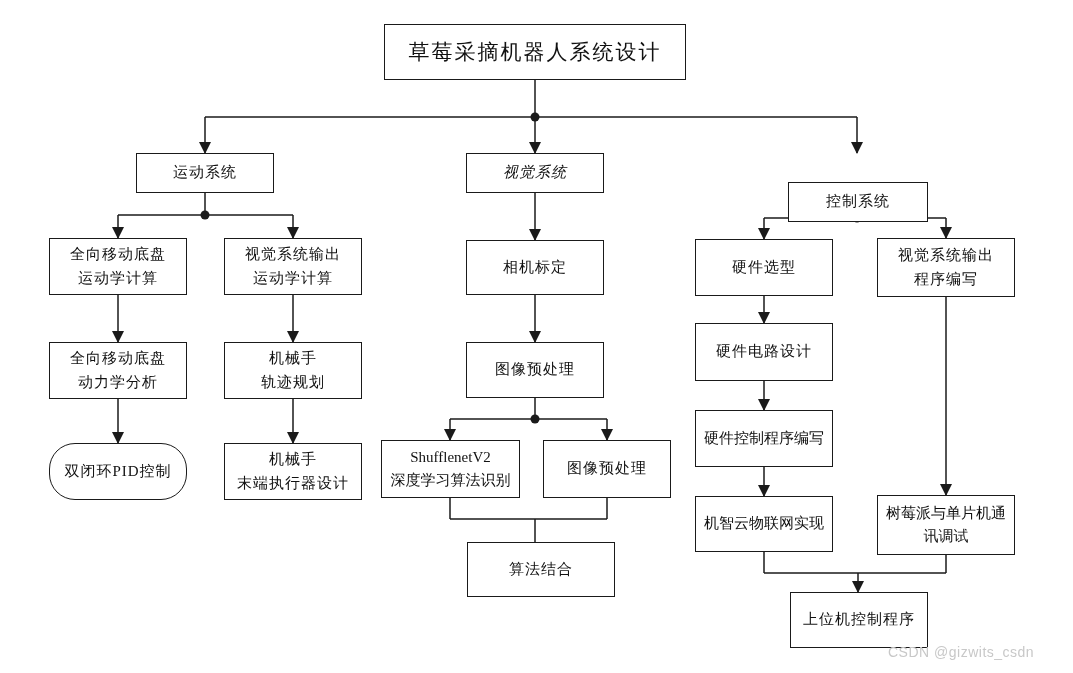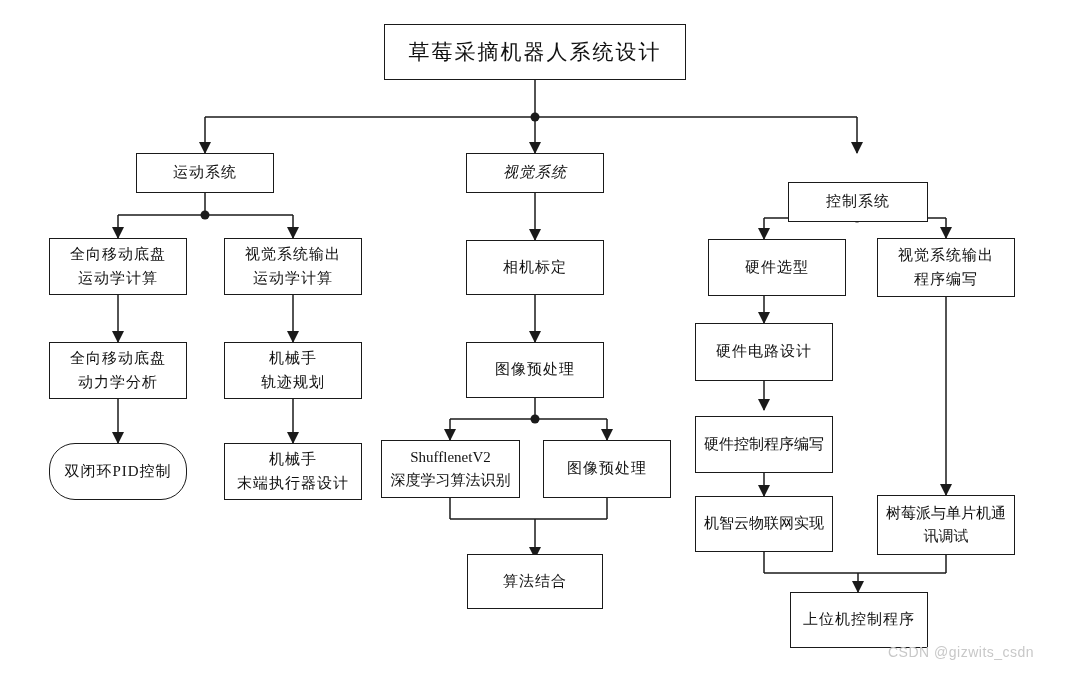--- a/index.html
+++ b/index.html
@@ -135,27 +135,27 @@
 轨迹规划</div>
   <div class="node" style="left:49px; top:443px; width:138px; height:57px;border-radius:26px;">双闭环PID控制</div>
   <div class="node" style="left:224px; top:443px; width:138px; height:57px;">机械手
 末端执行器设计</div>
 
   <div class="node" style="left:466px; top:240px; width:138px; height:55px;">相机标定</div>
   <div class="node" style="left:466px; top:342px; width:138px; height:56px;">图像预处理</div>
   <div class="node" style="left:381px; top:440px; width:139px; height:58px; letter-spacing:0;">ShufflenetV2
 深度学习算法识别</div>
   <div class="node" style="left:543px; top:440px; width:128px; height:58px;">图像预处理</div>
-  <div class="node" style="left:467px; top:554px; width:136px; height:55px;">算法结合</div>
+  <div class="node" style="left:467px; top:542px; width:148px; height:55px;">算法结合</div>
 
-  <div class="node" style="left:695px; top:239px; width:138px; height:57px;margin-left:13px;">硬件选型</div>
+  <div class="node" style="left:695px; top:239px; width:138px; height:57px;">硬件选型</div>
   <div class="node" style="left:877px; top:238px; width:138px; height:59px;">视觉系统输出
 程序编写</div>
   <div class="node" style="left:695px; top:323px; width:138px; height:58px;">硬件电路设计</div>
-  <div class="node" style="left:695px; top:410px; width:138px; height:57px; letter-spacing:0;margin-top:6px;">硬件控制程序编写</div>
+  <div class="node" style="left:695px; top:410px; width:138px; height:57px; letter-spacing:0;">硬件控制程序编写</div>
   <div class="node" style="left:695px; top:496px; width:138px; height:56px; letter-spacing:0;">机智云物联网实现</div>
   <div class="node" style="left:877px; top:495px; width:138px; height:60px; letter-spacing:0;">树莓派与单片机通
 讯调试</div>
   <div class="node" style="left:790px; top:592px; width:138px; height:56px;">上位机控制程序</div>
 
   <div class="watermark">CSDN @gizwits_csdn</div>
 
 </div>
 
 </body></html>

